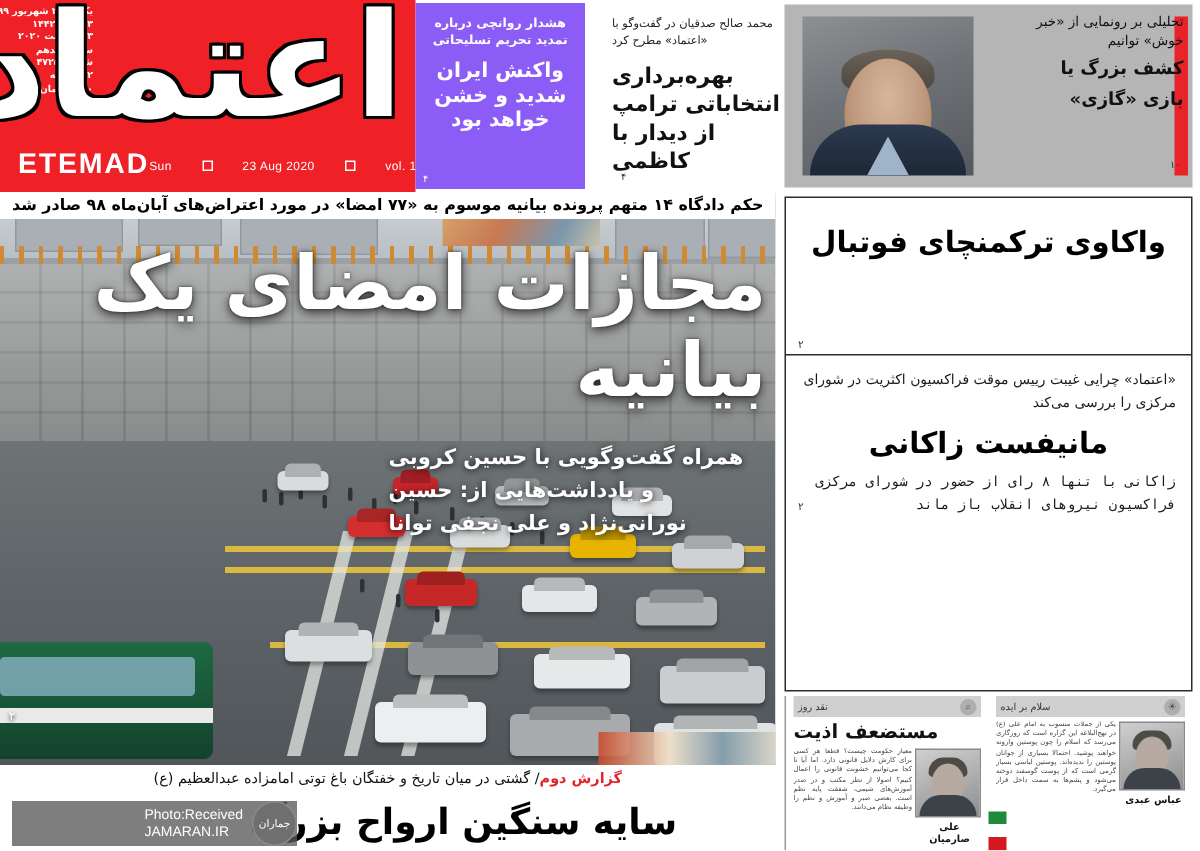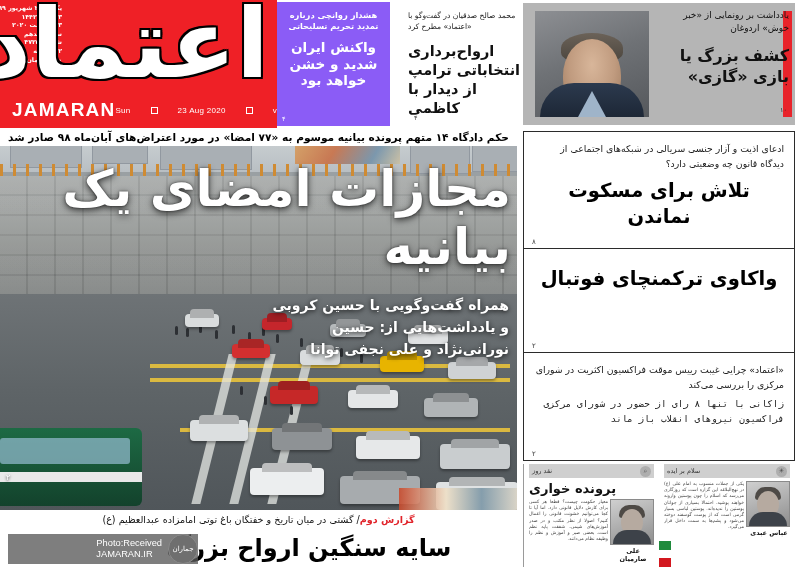--- a/index.html
+++ b/index.html
@@ -63,21 +63,21 @@
 
   
   .top-right{
     position:absolute;left:523px;top:3px;width:272px;height:122px;
     background:#b5b5b5;box-sizing:border-box;
   }
   .top-right .txt{
     position:absolute;right:6px;top:6px;width:112px;direction:rtl;text-align:right;color:#111;
   }
   .top-right .kicker{font-size:9px;line-height:13px;}
-  .top-right .head{font-size:16px;line-height:21px;font-weight:700;margin-top:10px;}
+  .top-right .head{font-size:12px;line-height:21px;font-weight:700;}
   .top-right .pg{position:absolute;right:8px;bottom:11px;font-size:6.5px;color:#222;}
   .erdo-photo{
     position:absolute;left:12px;top:8px;width:114px;height:106px;overflow:hidden;
     background:linear-gradient(160deg,#8d8f93 0%,#6f7276 45%,#55585c 100%);
   }
   .erdo-face{
     position:absolute;left:50%;top:28px;transform:translateX(-50%);
     width:58px;height:74px;border-radius:50% 50% 46% 46%;
     background:radial-gradient(ellipse at 50% 35%,#d8b69a 0%,#c09b7f 55%,#9e7b60 100%);
   }
@@ -132,21 +132,21 @@
     font-size:10.6px;line-height:18px;font-weight:700;white-space:nowrap;
   }
   .lead-head{
     position:absolute;right:6px;top:32px;width:505px;
     direction:rtl;text-align:right;color:#fff;
     font-size:50px;line-height:58px;font-weight:700;
     text-shadow:0 2px 7px rgba(0,0,0,.75),0 0 2px rgba(0,0,0,.6);
   }
   .lead-sub{
     position:absolute;right:8px;top:166px;width:250px;
-    direction:rtl;text-align:right;color:#fff;
+    direction:rtl;text-align:left;color:#fff;
     font-size:14px;line-height:22px;font-weight:700;
     text-shadow:0 1px 5px rgba(0,0,0,.85);
   }
   .lead-pg{position:absolute;left:6px;bottom:28px;color:#fff;font-size:8px;
     text-shadow:0 1px 3px #000;}
 
   
   .rcol{position:absolute;left:523px;top:131px;width:272px;height:330px;
     border:1px solid #2b2b2b;box-sizing:border-box;background:#fff;}
   .rstory{box-sizing:border-box;padding:10px 10px 6px 10px;direction:rtl;position:relative;}
@@ -213,21 +213,21 @@
       <div>۲۳ آگوست ۲۰۲۰</div>
       <div>سال هجدهم</div>
       <div>شماره ۴۷۲۵</div>
       <div>۱۲ صفحه</div>
       <div>۵۰۰۰ تومان</div>
     </div>
     <div class="logo-wrap">
       <div class="logo-glyph">اعتماد</div>
     </div>
     <div class="info-bar">
-      <span class="etemad-word">JAMARAN</span>
+      <span class="etemad-word">ETEMAD</span>
       <span class="info-meta">
         <span>Sun</span>
         <i class="sep-sq"></i>
         <span>23 Aug 2020</span>
         <i class="sep-sq"></i>
         <span>vol. 18</span>
         <i class="sep-sq"></i>
         <span>No. 4725</span>
         <i class="sep-sq"></i>
 
@@ -236,35 +236,35 @@
   </div>
 
   <div class="red-teaser">
     <div class="kicker">هشدار روانچی درباره تمدید تحریم تسلیحاتی</div>
     <div class="head">واکنش ایران شدید و خشن خواهد بود</div>
     <div class="pg">۴</div>
   </div>
 
   <div class="top-mid">
     <div class="kicker">محمد صالح صدقیان در گفت‌وگو با «اعتماد» مطرح کرد</div>
-    <div class="head">ارواح‌برداری انتخاباتی ترامپ از دیدار با کاظمی</div>
+    <div class="head">بهره‌برداری انتخاباتی ترامپ از دیدار با کاظمی</div>
     <div class="pg">۴</div>
   </div>
 
   <div class="top-right">
     <div class="erdo-photo">
       <div class="erdo-hair"></div>
       <div class="erdo-face"></div>
       <div class="erdo-body">
         <div class="erdo-shirt"></div>
       </div>
     </div>
     <div class="red-rail"></div>
     <div class="txt">
-      <div class="kicker">یادداشت بر رونمایی از «خبر خوش» اردوغان</div>
+      <div class="kicker">تحلیلی بر رونمایی از «خبر خوش» توانیم</div>
       <div class="head">کشف بزرگ یا بازی «گازی»</div>
     </div>
     <div class="pg">۱۰</div>
   </div>
 
   <div class="lead">
     <div class="lead-photo">
       <div class="sky"></div>
       <div class="bldg" style="left:10px;width:70px;height:34px;"></div>
       <div class="bldg" style="left:92px;width:54px;height:30px;"></div>
@@ -327,31 +327,27 @@
 
     <div class="lead-kicker">حکم دادگاه ۱۴ متهم پرونده بیانیه موسوم به «۷۷ امضا» در مورد اعتراض‌های آبان‌ماه ۹۸ صادر شد</div>
     <div class="lead-head">مجازات امضای یک بیانیه</div>
     <div class="lead-sub">همراه گفت‌وگویی با حسین کروبی و یادداشت‌هایی از: حسین نورانی‌نژاد و علی نجفی توانا</div>
     <div class="lead-pg">۲</div>
   </div>
 
   <div class="divider-v"></div>
 
   <div class="rcol">
-    <div class="rstory" style="height:116px;">
-      <div class="kicker">ادعای اذیت و آزار جنسی سریالی در شبکه‌های اجتماعی از دیدگاه قانون چه وضعیتی دارد؟</div>
-      <div class="head">تلاش برای مسکوت نماندن</div>
-      <div class="pg">۸</div>
-    </div>
     <div class="rstory" style="height:104px;">
       <div class="head">واکاوی ترکمنچای فوتبال</div>
       <div class="pg">۲</div>
     </div>
     <div class="rstory" style="height:108px;">
       <div class="kicker">«اعتماد» چرایی غیبت رییس موقت فراکسیون اکثریت در شورای مرکزی را بررسی می‌کند</div>
+      <div class="head">مانیفست زاکانی</div>
       <div class="sub">زاکانی با تنها ۸ رای از حضور در شورای مرکزی فراکسیون نیروهای انقلاب باز ماند</div>
       <div class="pg">۲</div>
     </div>
   </div>
 
   <div class="opbar">
     <div class="opcol">
       <div class="ophead">
         <span class="opicon">☀</span>
         <span class="sec">سلام بر ایده</span>
@@ -368,21 +364,21 @@
         <div class="optext">یکی از جملات منسوب به امام علی (ع) در نهج‌البلاغه این گزاره است که روزگاری می‌رسد که اسلام را چون پوستین وارونه خواهند پوشید. احتمالا بسیاری از جوانان پوستین را ندیده‌اند. پوستین لباسی بسیار گرمی است که از پوست گوسفند دوخته می‌شود و پشم‌ها به سمت داخل قرار می‌گیرد.</div>
       </div>
       <div class="flagbar"></div>
     </div>
 
     <div class="opcol left">
       <div class="ophead">
         <span class="opicon">⌕</span>
         <span class="sec">نقد روز</span>
       </div>
-      <div class="optitle">پرونده خواری</div>
+      <div class="optitle">مستضعف اذیت</div>
       <div class="opbody">
         <div class="opface">
           <div class="opphoto">
             <div class="h"></div>
             <div class="f"></div>
             <div class="b"></div>
           </div>
           <div class="opname">علی صارمیان</div>
         </div>
         <div class="optext">معیار حکومت چیست؟ قطعا هر کسی برای کارش دلایل قانونی دارد. اما آیا تا کجا می‌توانیم خشونت قانونی را اعمال کنیم؟ اصولا از نظر مکتب و در صدر آموزش‌های شیمی، شفقت پایه نظم است. بعضی صبر و آموزش و نظم را وظیفه نظام می‌دانند.</div>

